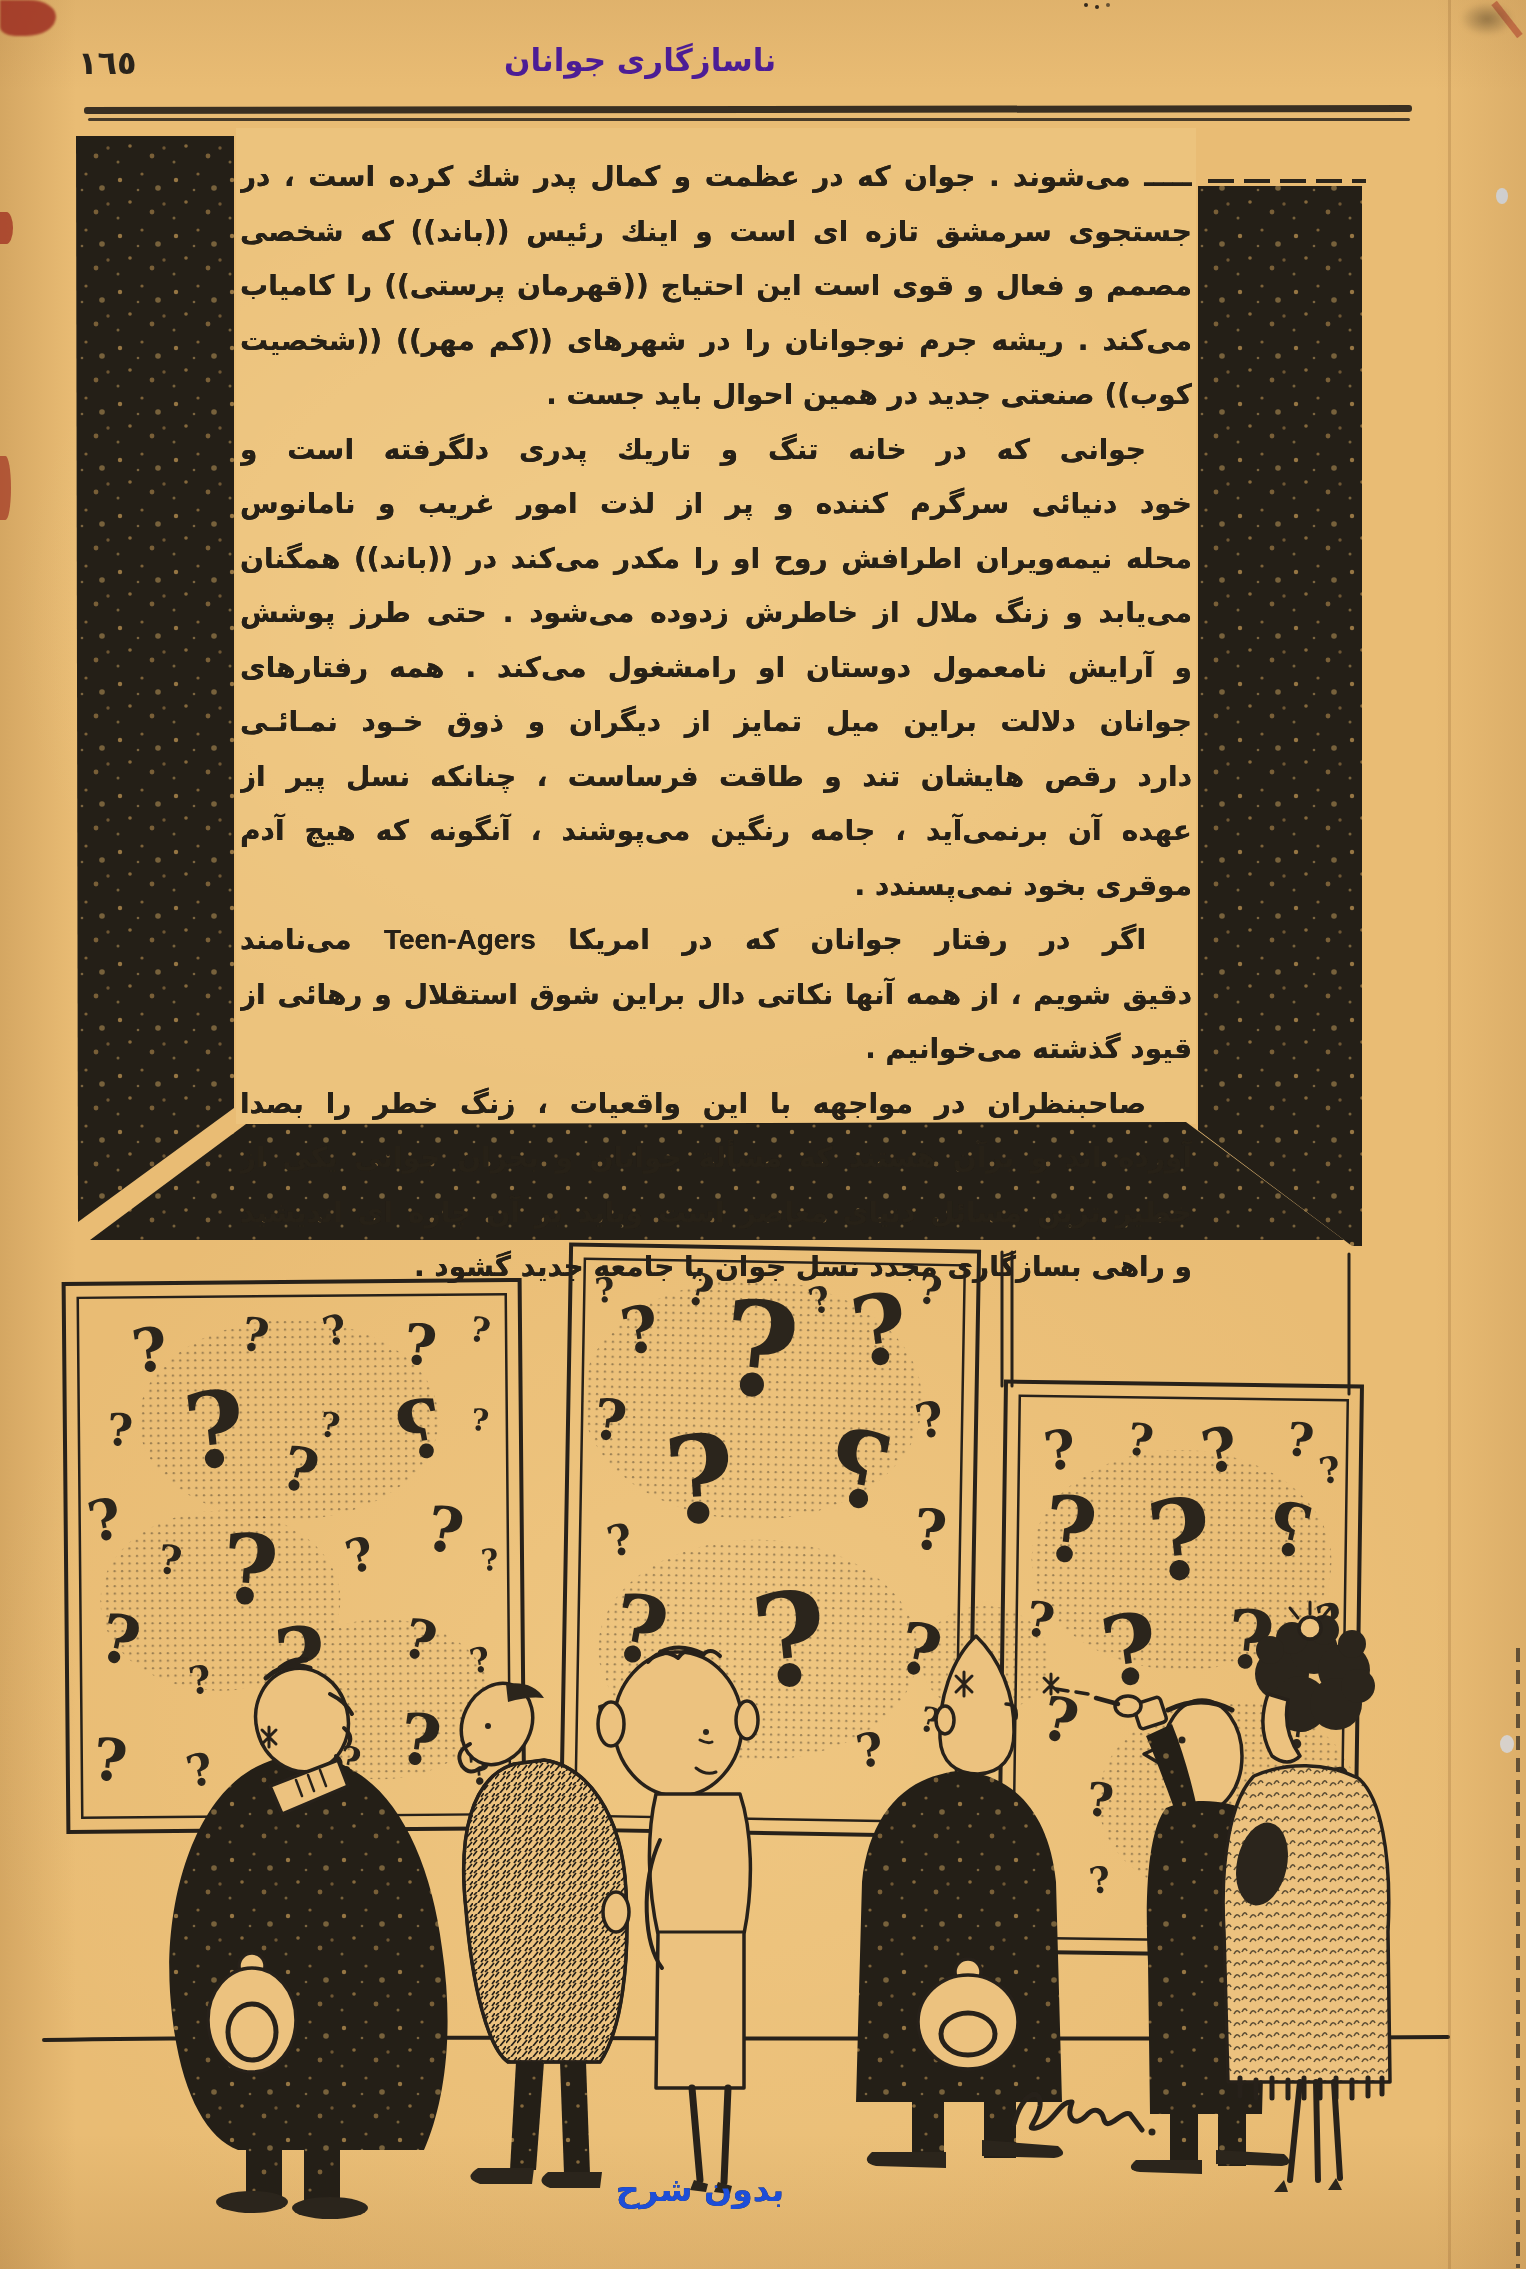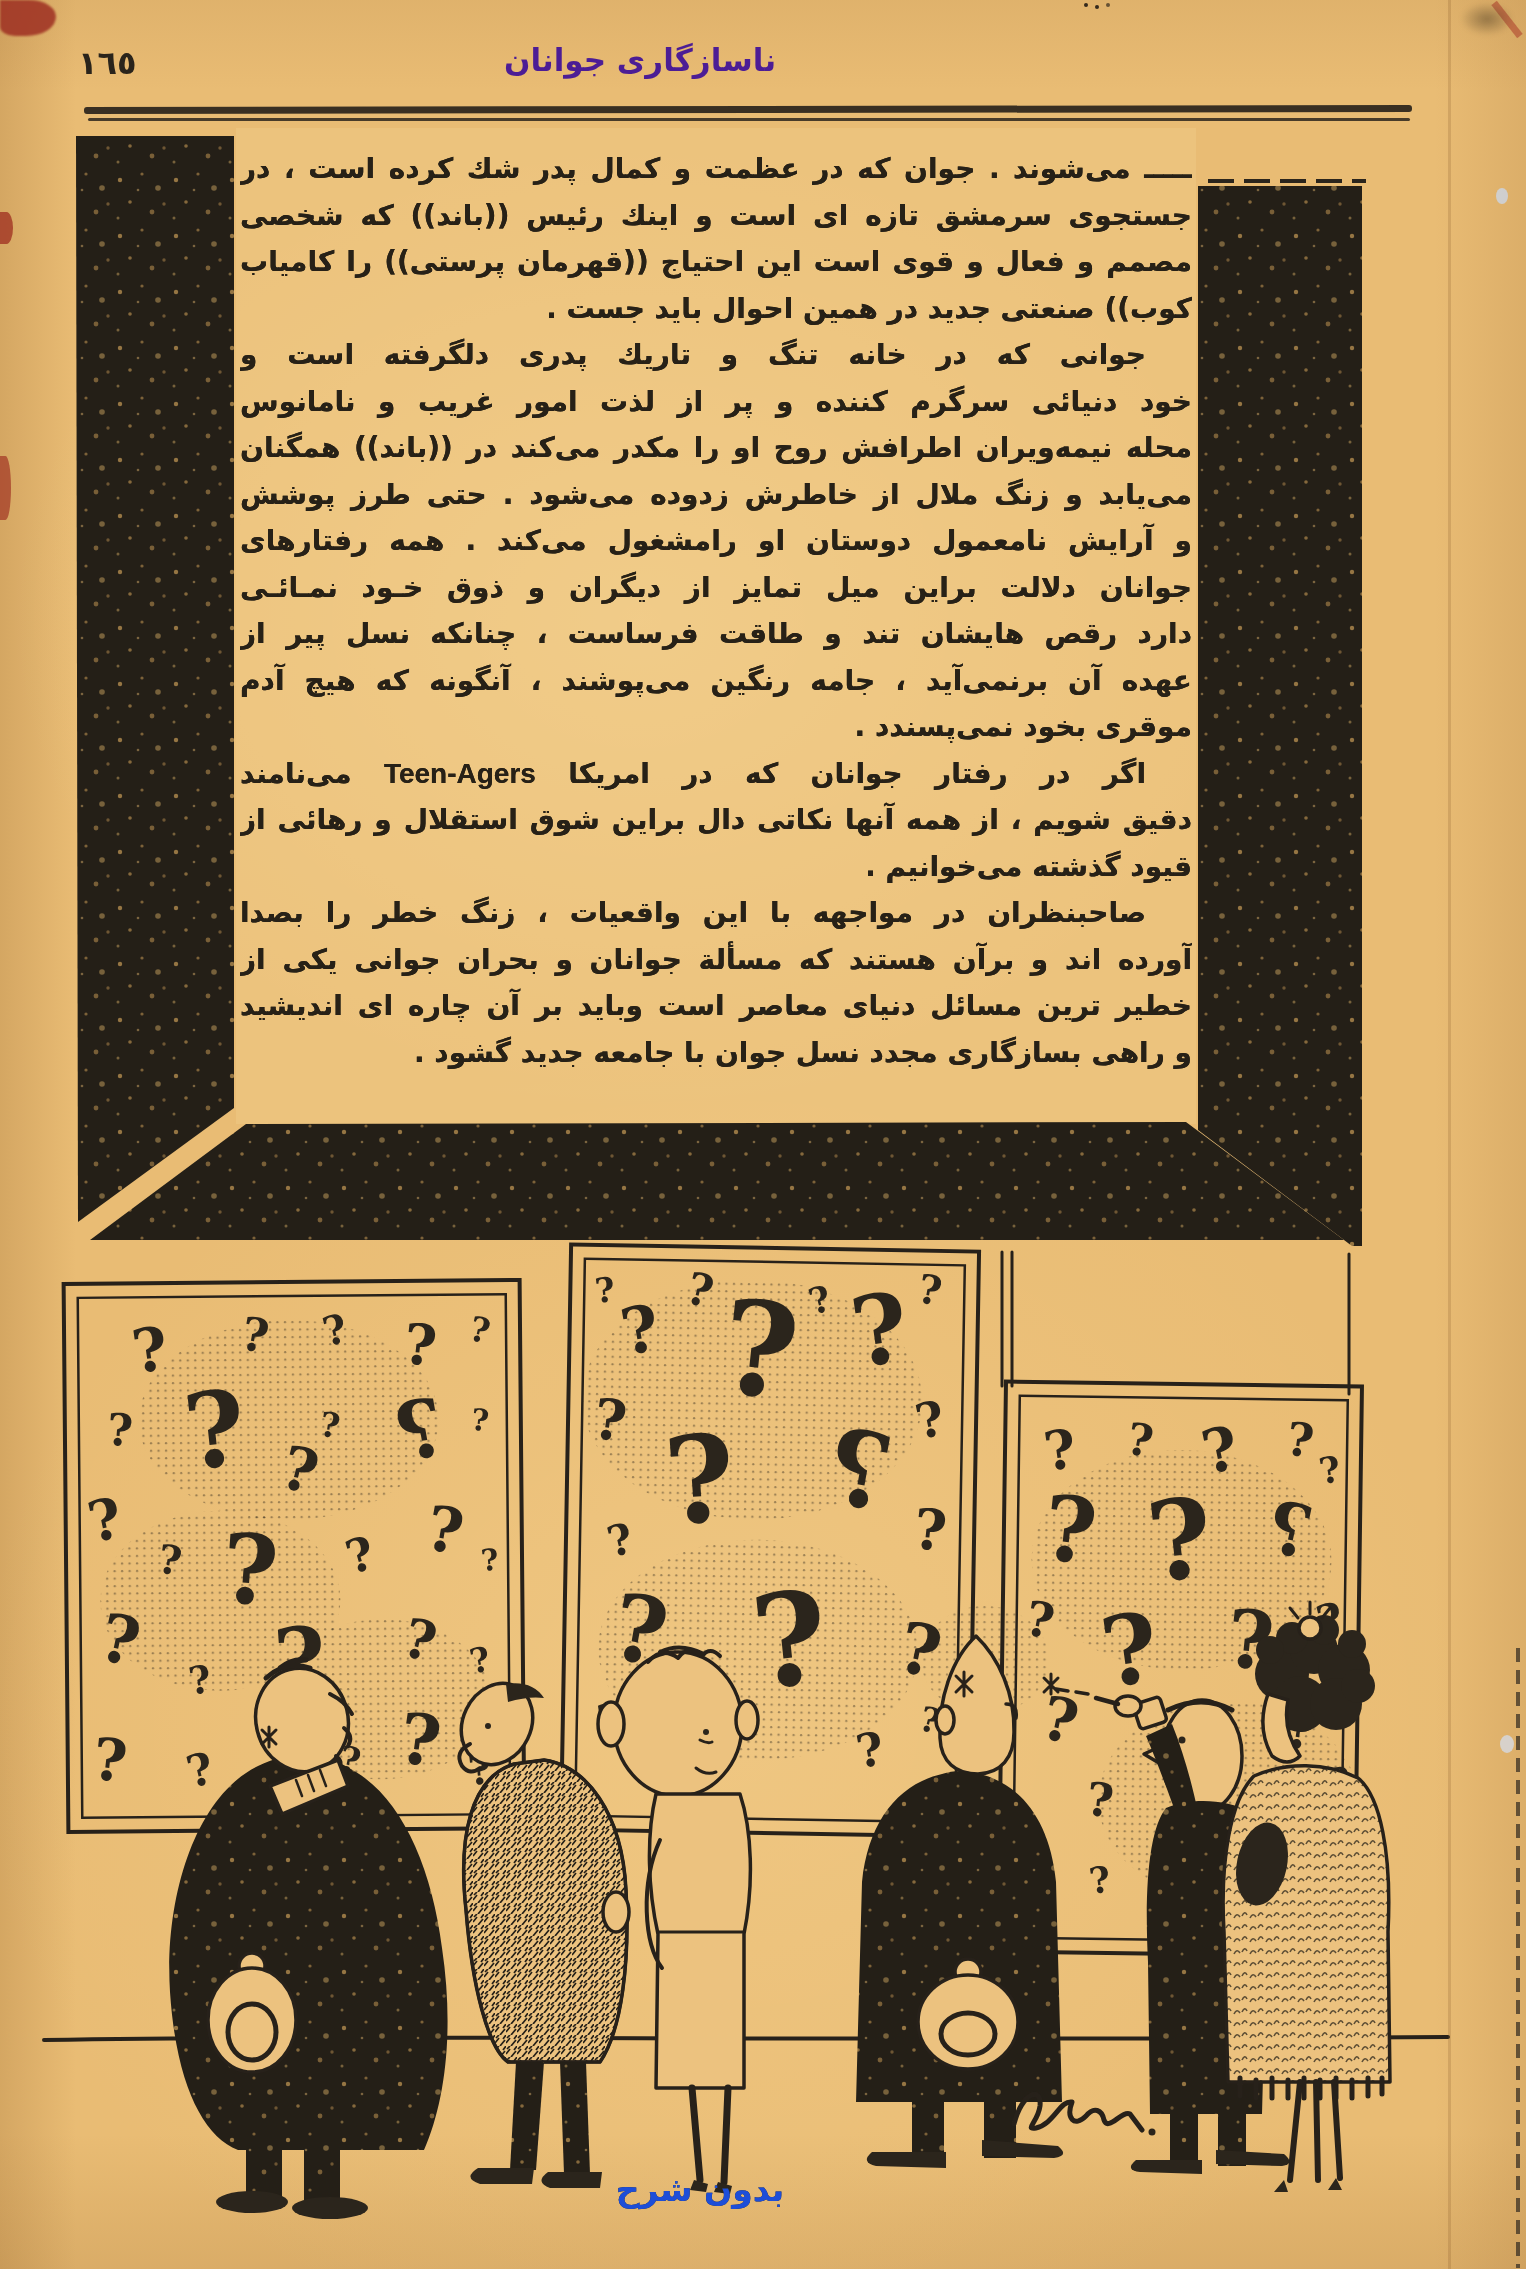--- a/index.html
+++ b/index.html
@@ -30,20 +30,21 @@
   #frame-svg{position:absolute;left:0;top:0;pointer-events:none;}
   #article-text{
     position:absolute;left:240px;top:146px;width:952px;direction:rtl;
     color:#272117;font-weight:bold;font-size:28px;
     text-shadow:0 0 .6px #272117;
   }
   .tline{
     height:46.5px;line-height:46.5px;overflow:hidden;
     text-align:justify;text-align-last:justify;
     white-space:normal;
+    margin-top:8px;
   }
   .plast{text-align-last:auto;}
   .pfirst{padding-right:46px;}
   .latin{font-family:Liberation Sans, sans-serif;font-weight:bold;}
   #cartoon-svg{position:absolute;left:0;top:1230px;pointer-events:none;}
   #cartoon-caption{
     position:absolute;left:540px;top:2170px;width:320px;text-align:center;
     direction:rtl;font-size:33px;font-weight:bold;color:#1d4ed8;
     text-shadow:0 0 .6px #2a241b;
   }
@@ -101,20 +102,21 @@
       <polygon points="1198,186 1362,186 1362,1246 1352,1246 1198,1130" fill="url(#inkpat)"></polygon>
       <polygon points="246,1124 1186,1122 1344,1240 90,1240" fill="url(#inkpat)"></polygon>
     </g>
   </svg>
 
   <div id="article-text">
     <div class="para">
       <div class="tline">ـــــ می‌شوند . جوان که در عظمت و کمال پدر شك کرده است ، در</div>
       <div class="tline">جستجوی سرمشق تازه ای است و اینك رئیس ((باند)) که شخصی</div>
       <div class="tline">مصمم و فعال و قوی است این احتیاج ((قهرمان پرستی)) را کامیاب</div>
+      <div class="tline">می‌کند . ریشه جرم نوجوانان را در شهرهای ((کم مهر)) ((شخصیت</div>
       <div class="tline plast">کوب)) صنعتی جدید در همین احوال باید جست .</div>
     </div>
     <div class="para">
       <div class="tline pfirst">جوانی که در خانه تنگ و تاریك پدری دلگرفته است و</div>
       <div class="tline">خود دنیائی سرگرم کننده و پر از لذت امور غریب و نامانوس</div>
       <div class="tline">محله نیمه‌ویران اطرافش روح او را مکدر می‌کند در ((باند)) همگنان</div>
       <div class="tline">می‌یابد و زنگ ملال از خاطرش زدوده می‌شود . حتی طرز پوشش</div>
       <div class="tline">و آرایش نامعمول دوستان او رامشغول می‌کند . همه رفتارهای</div>
       <div class="tline">جوانان دلالت براین میل تمایز از دیگران و ذوق خـود نمـائـی</div>
       <div class="tline">دارد رقص هایشان تند و طاقت فرساست ، چنانکه نسل پیر از</div>

